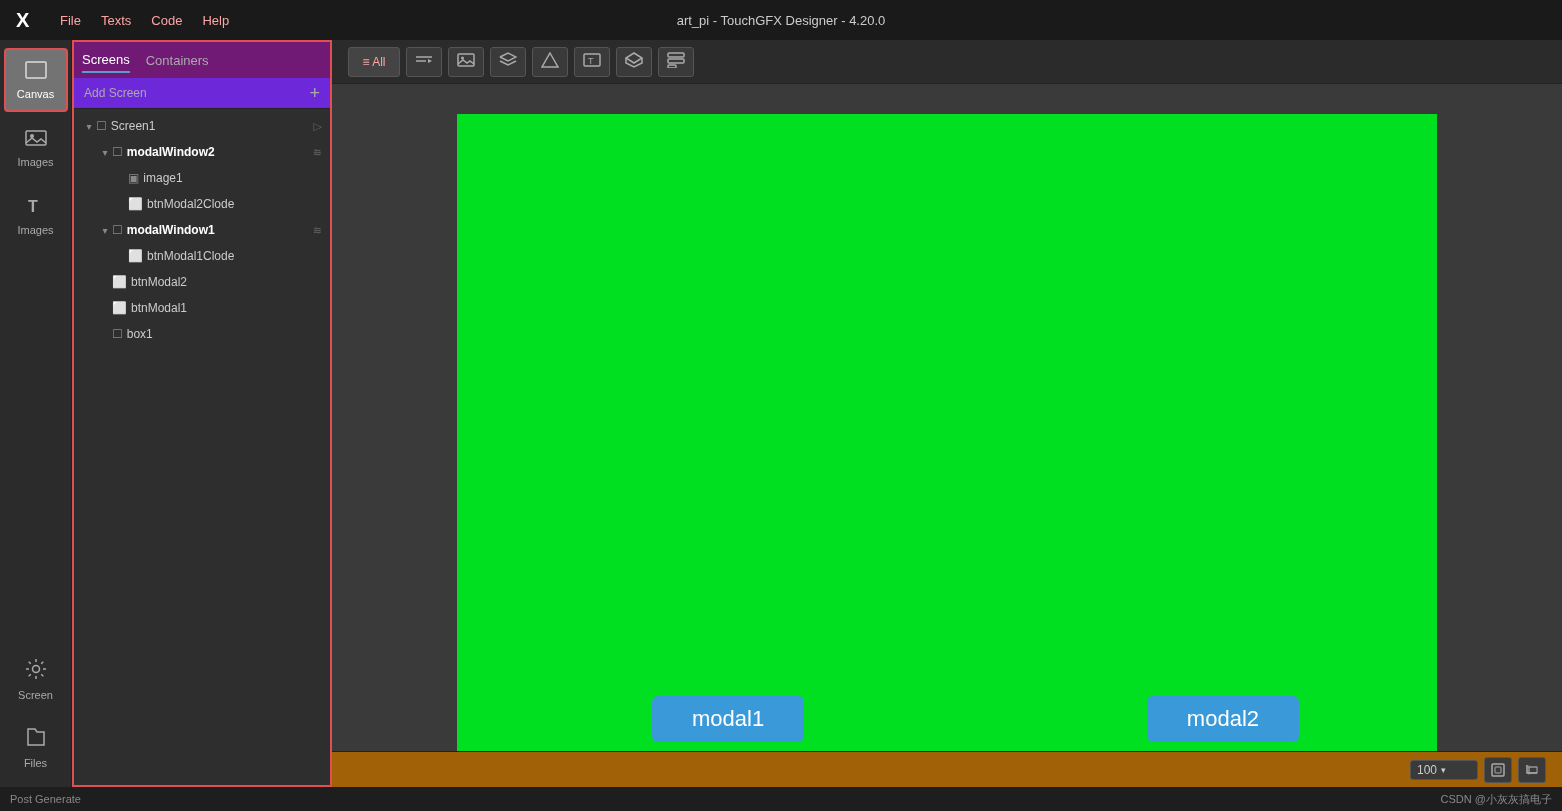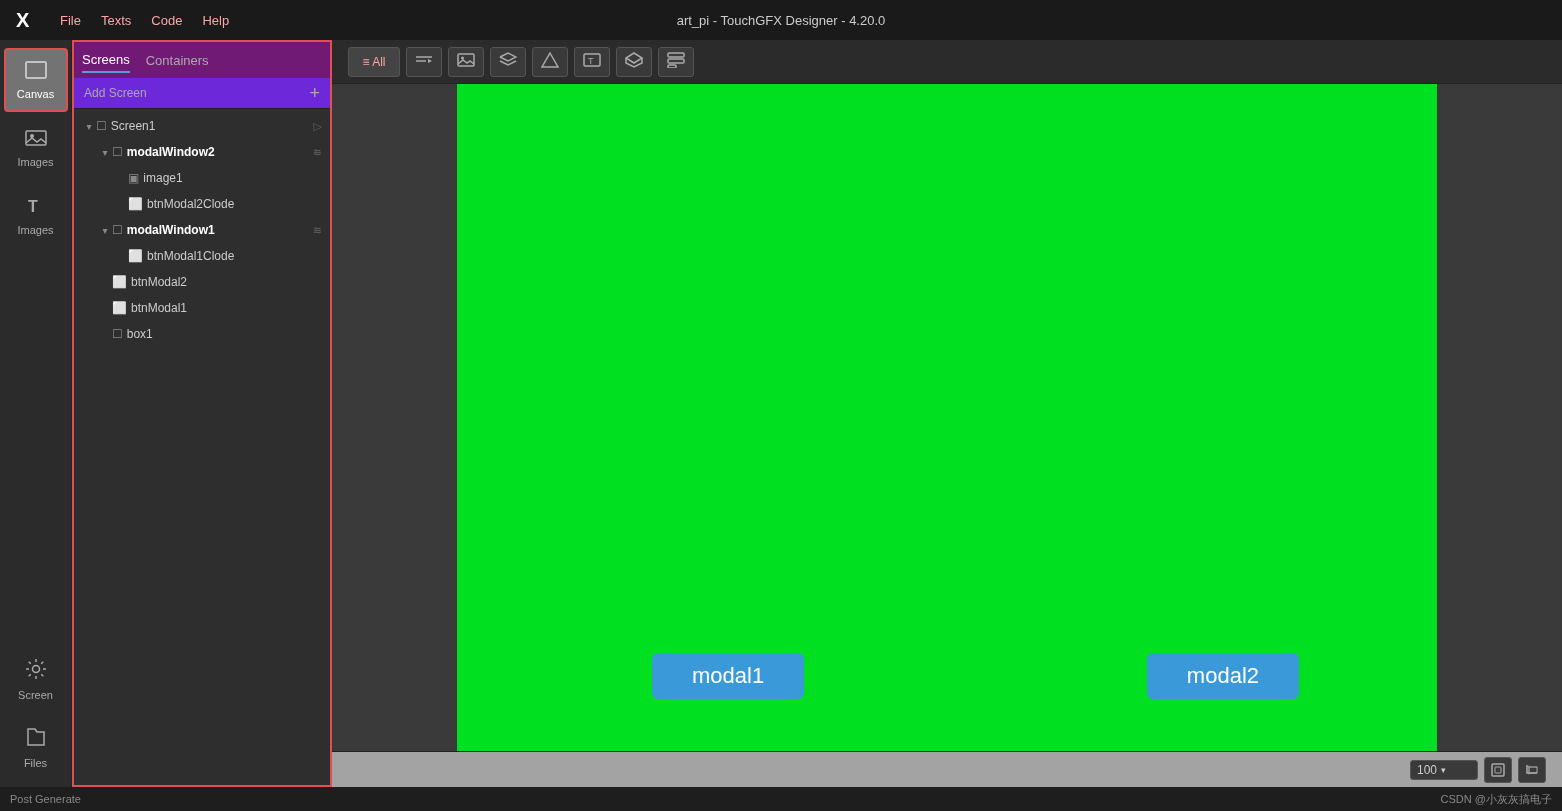--- a/index.html
+++ b/index.html
@@ -200,22 +200,23 @@
       flex: 1;
       background: #3a3a3a;
       display: flex;
       flex-direction: column;
       overflow: hidden;
       position: relative;
     }
     .canvas-content {
       flex: 1;
       display: flex;
-      align-items: flex-end;
+      align-items: flex-start;
       justify-content: center;
+      padding: 20px;
       overflow: hidden;
       position: relative;
     }
     .canvas-screen {
       background: #00e020;
       width: 980px;
       height: 680px;
       position: relative;
       margin-top: 10px;
     }
@@ -242,21 +243,21 @@
       font-weight: 500;
       border-radius: 6px;
       padding: 10px 40px;
       border: none;
       cursor: pointer;
     }
 
     
     .bottom-bar {
       height: 36px;
-      background: #a3a3a3;
+      background: #a16207;
       display: flex;
       align-items: center;
       justify-content: flex-end;
       padding: 0 16px;
       gap: 6px;
       border-top: 1px solid #222;
       flex-shrink: 0;
     }
     .zoom-select {
       background: #3a3a3a;

